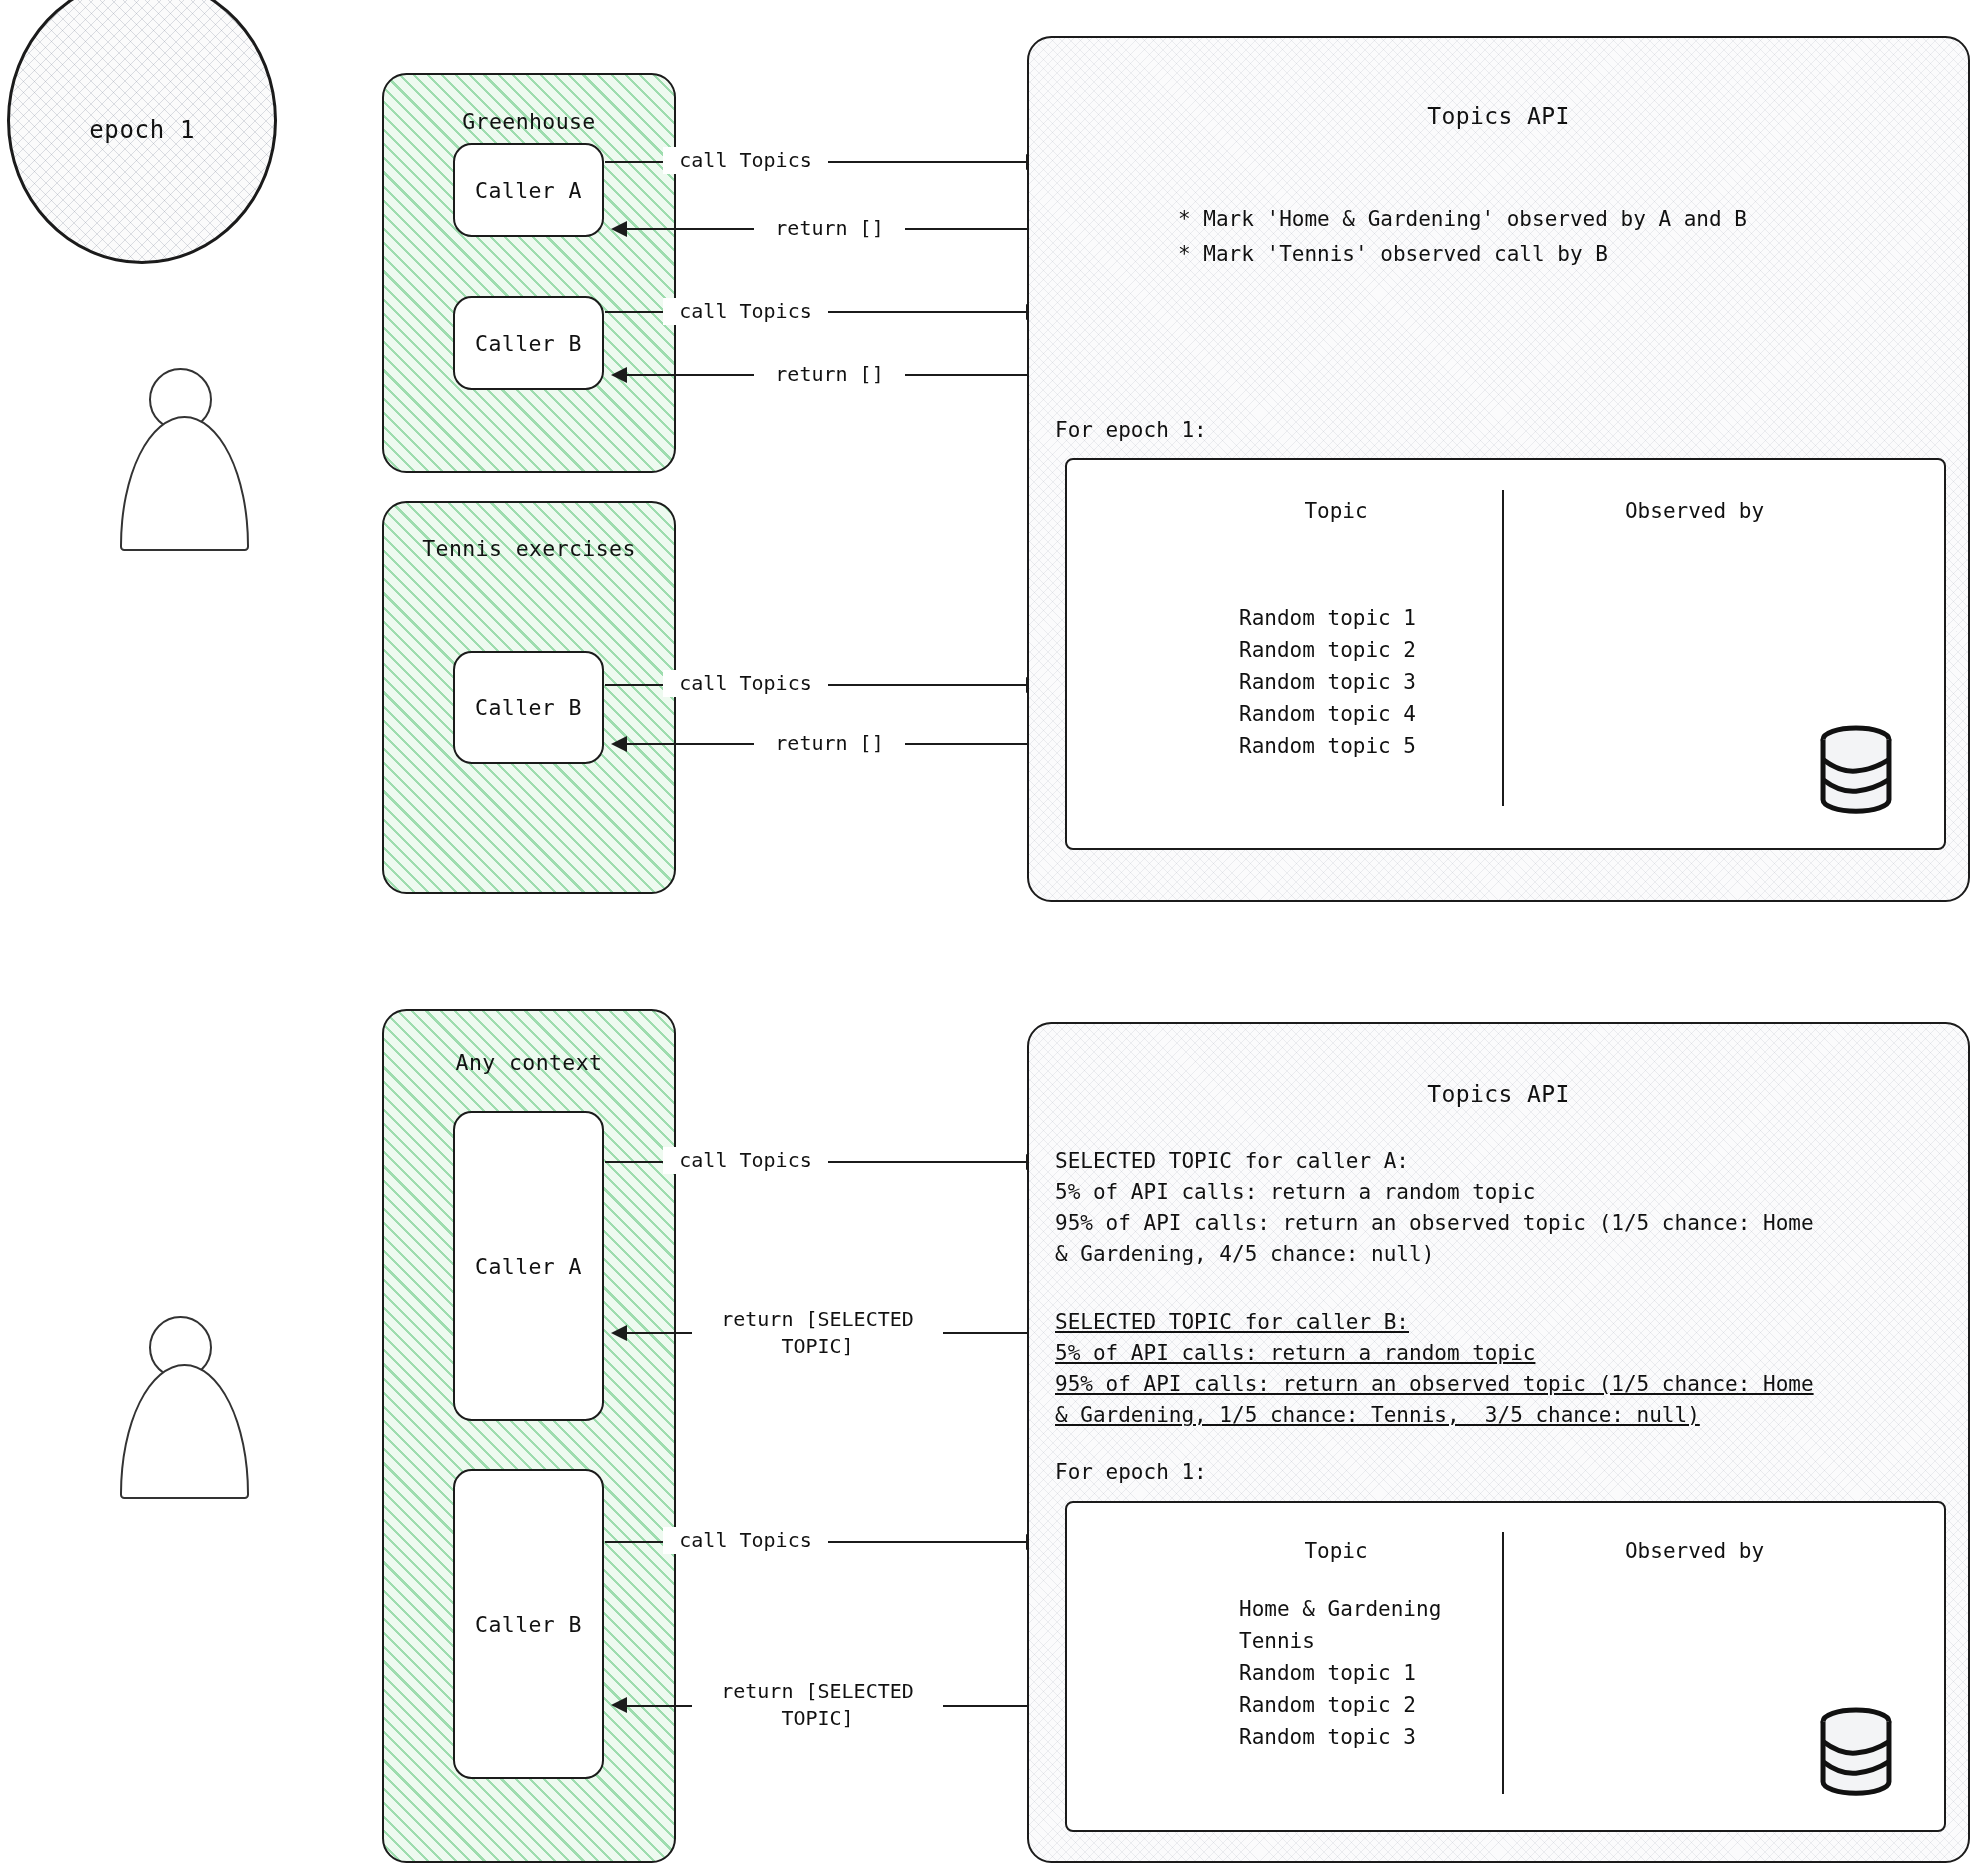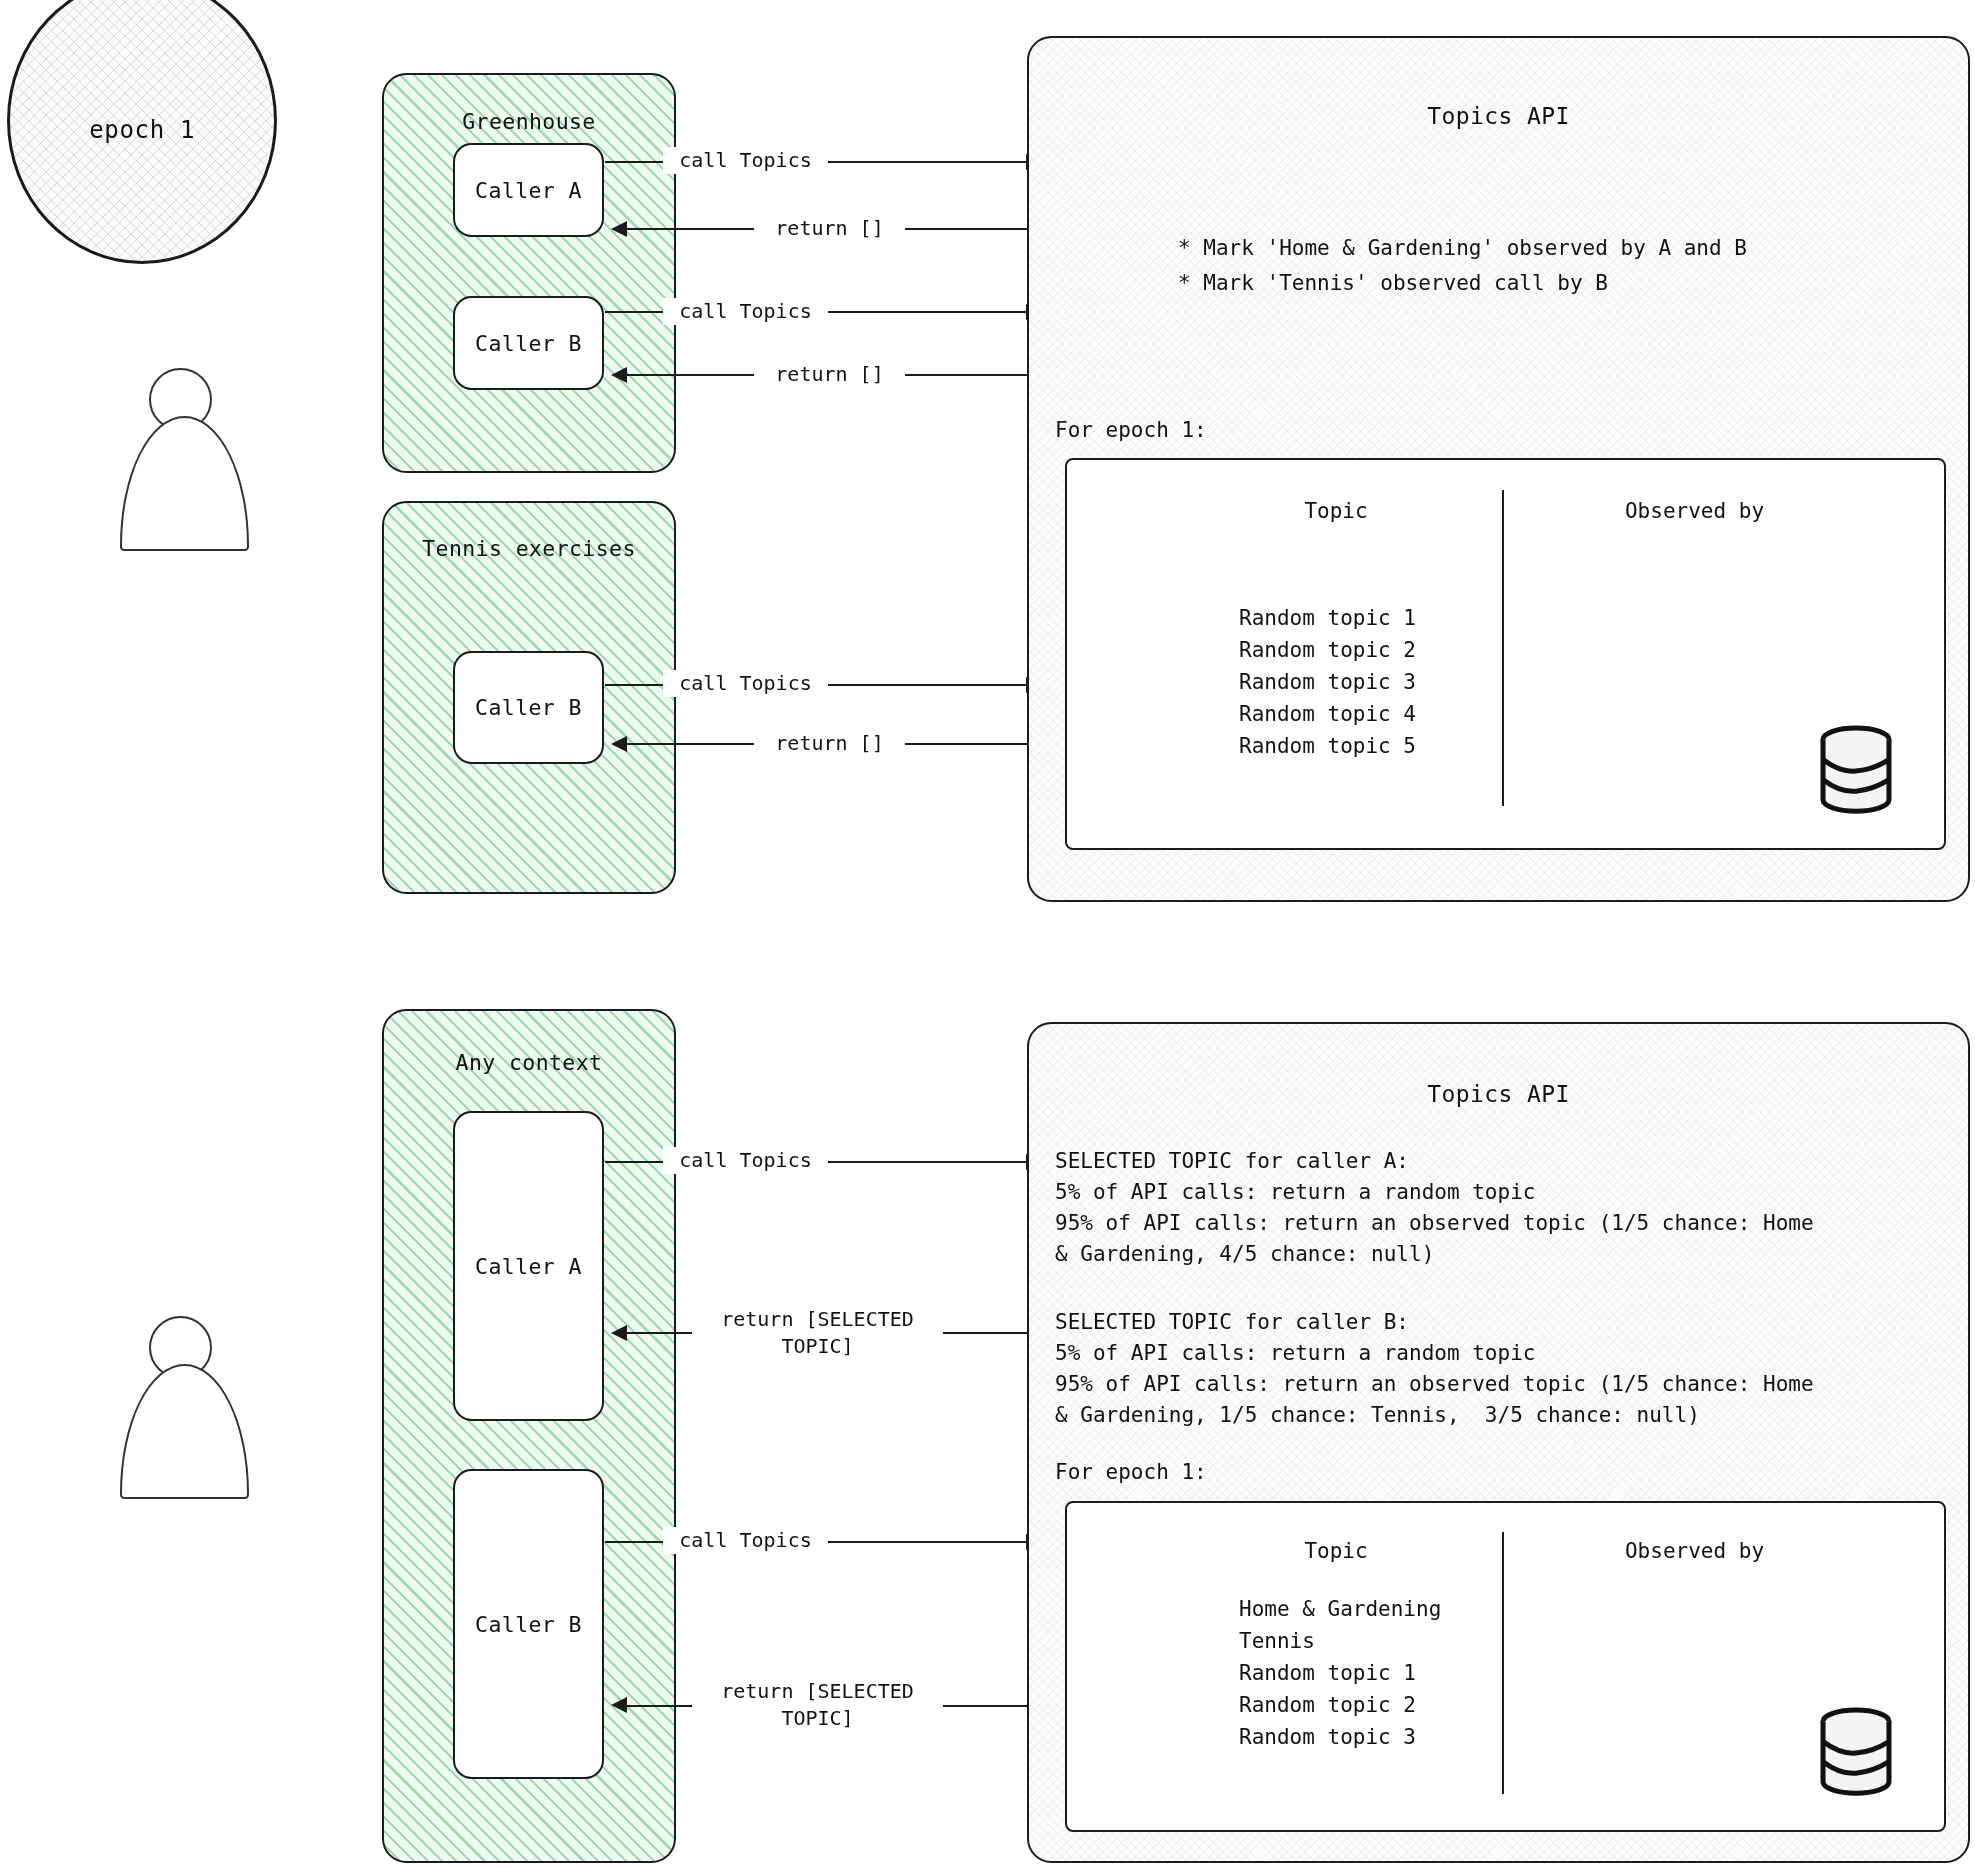--- a/index.html
+++ b/index.html
@@ -107,21 +107,21 @@
     font-size: 23px;
     letter-spacing: 0.4px;
   }
   .api-text {
     position: absolute;
     font-size: 21px;
     line-height: 31px;
     color: #111;
     white-space: pre-wrap;
   }
-  .api-bullets { line-height: 34px; margin-top: 29px; }
+  .api-bullets { line-height: 34px; }
   .for-epoch {
     position: absolute;
     font-size: 21px;
     color: #111;
   }
 
   
   .table-card {
     border: 2.9px solid #1b1b1b;
     border-radius: 8px;
@@ -302,21 +302,21 @@
 
   <div class="abs api-panel" style="left:1027px; top:1022px; width:943px; height:841px;">
 
     <div class="api-title" style="top:57px;">Topics API</div>
 
     <div class="api-text" style="left:26px; top:122px; width:897px;">SELECTED TOPIC for caller A:
 5% of API calls: return a random topic
 95% of API calls: return an observed topic (1/5 chance: Home
 &amp; Gardening, 4/5 chance: null)</div>
 
-    <div class="api-text" style="left:26px; top:283px; width:897px;">SELECTED TOPIC for caller B:
+    <div class="api-text" style="left:26px; top:283px; width:897px;text-decoration:underline;">SELECTED TOPIC for caller B:
 5% of API calls: return a random topic
 95% of API calls: return an observed topic (1/5 chance: Home
 &amp; Gardening, 1/5 chance: Tennis,  3/5 chance: null)</div>
 
     <div class="for-epoch" style="left:26px; top:436px;">For epoch 1:</div>
 
     <div class="abs table-card" style="left:36px; top:477px; width:881px; height:331px;">
 
       <div class="tbl-head" style="left:115px; top:36px; width:308px;">Topic</div>
       <div class="tbl-head" style="left:466px; top:36px; width:323px;">Observed by</div>

